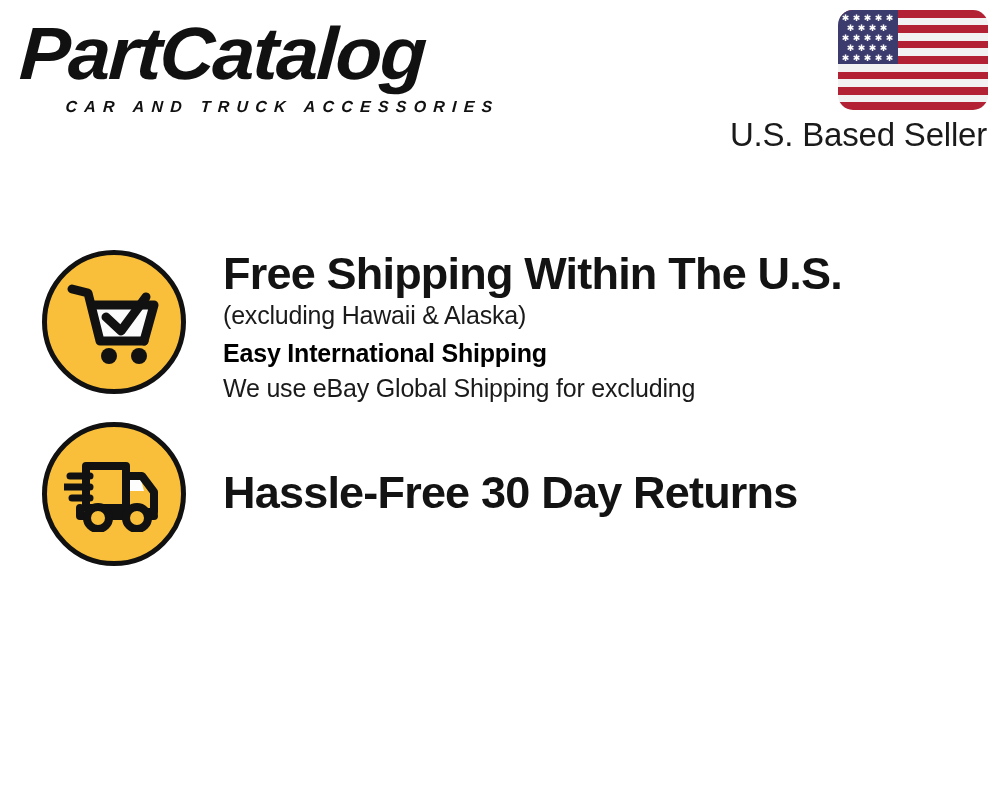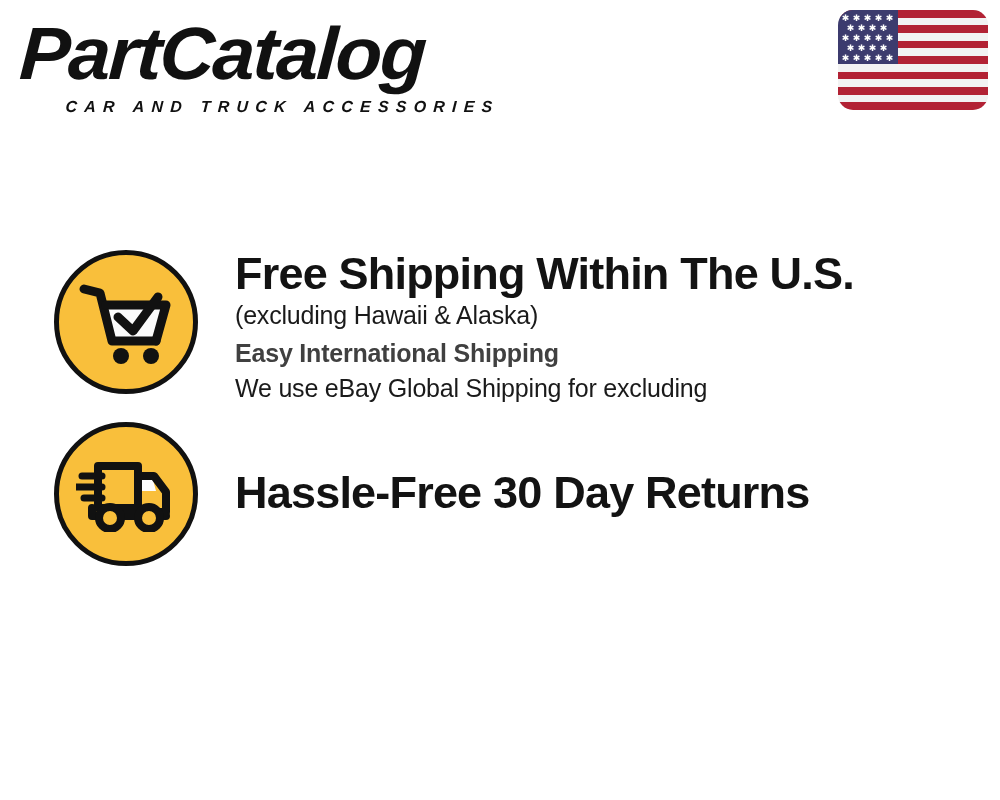--- a/index.html
+++ b/index.html
@@ -113,21 +113,21 @@
     font-size: 33px;
     line-height: 38px;
     letter-spacing: -0.2px;
     color: #1a1a1a;
     white-space: nowrap;
   }
 
   
   .feature-row {
     position: absolute;
-    left: 12px;
+    left: 0;
     width: 875px;
   }
   #row-shipping { top: 248px;  height: 152px; }
   #row-returns  { top: 420px;  height: 150px; padding-left: 7px; }
   #row-sameday  { top: 593px;  height: 150px; }
 
   .badge-circle {
     position: absolute;
     left: 42px;
     width: 144px;
@@ -173,21 +173,21 @@
     letter-spacing: -0.2px;
     color: #1a1a1a;
     white-space: nowrap;
   }
   .subline-bold {
     font-family: "Liberation Sans", sans-serif;
     font-weight: bold;
     font-size: 25px;
     line-height: 34px;
     letter-spacing: -0.2px;
-    color: #404040;
+    color: #000000;
     white-space: nowrap;
   }
 
   
   #shipping-headline  { position: absolute; left: 0; top: 0px; }
   #shipping-exclusion { position: absolute; left: 0; top: 50px; }
   #intl-heading       { position: absolute; left: 0; top: 88px; }
   #intl-detail        { position: absolute; left: 0; top: 123px; }
 
   
@@ -246,20 +246,21 @@
         <span class="star" style="left:41px; top:34px;">✱</span>
 
         <span class="star" style="left:3px;  top:44px;">✱</span>
         <span class="star" style="left:14px; top:44px;">✱</span>
         <span class="star" style="left:25px; top:44px;">✱</span>
         <span class="star" style="left:36px; top:44px;">✱</span>
         <span class="star" style="left:47px; top:44px;">✱</span>
       </div>
     </div>
 
+    <div id="seller-label">U.S. Based Seller</div>
   </div>
 
   <div class="feature-row" id="row-shipping">
 
     <div class="badge-circle">
       <svg width="96" height="86" viewBox="0 0 96 86" aria-hidden="true">
 
         <path d="M28 28 L84 28 L76 58 L36 58 Z" fill="#fbfbfb"></path>
 
         <path d="M6 10 L22 14 L34 62 L78 62" fill="none" stroke="#111111" stroke-width="9" stroke-linecap="round" stroke-linejoin="round"></path>

